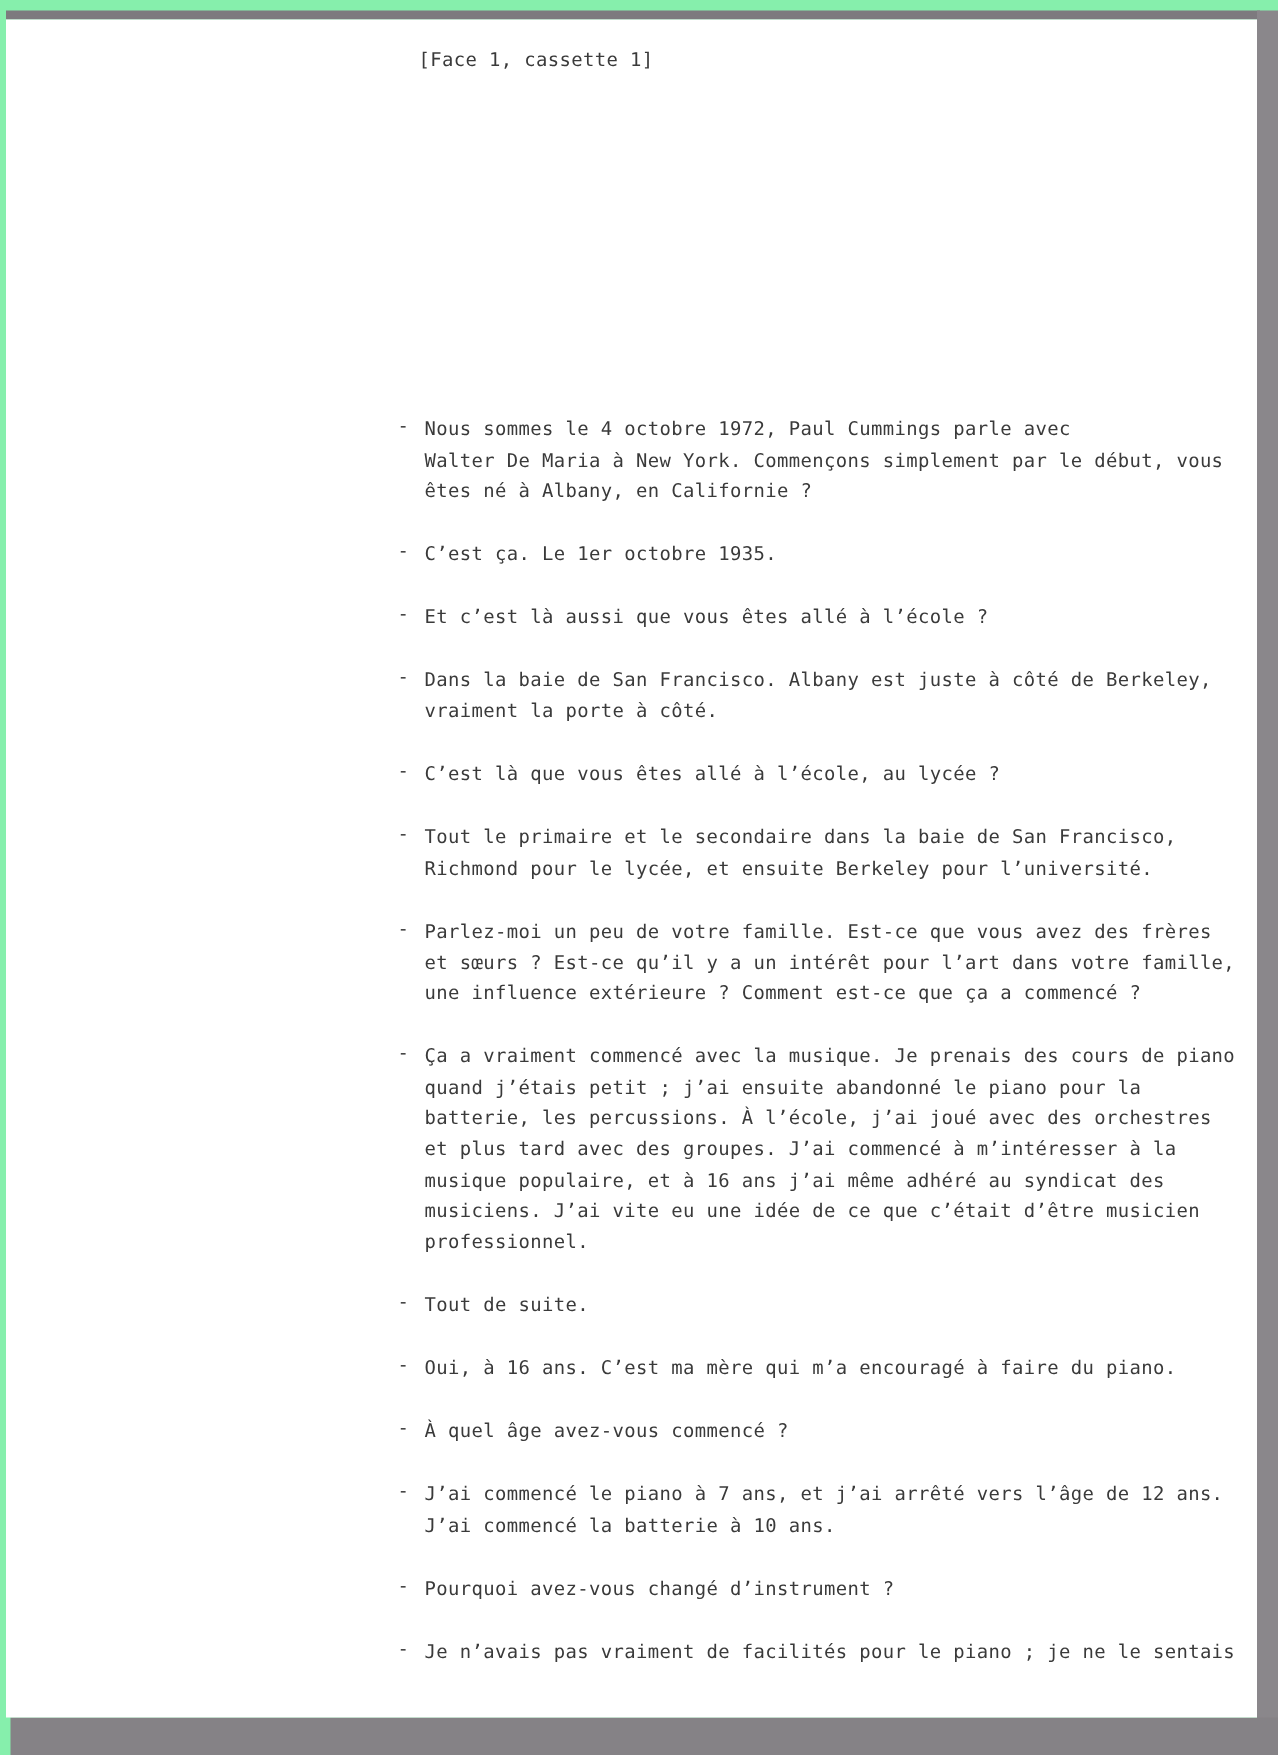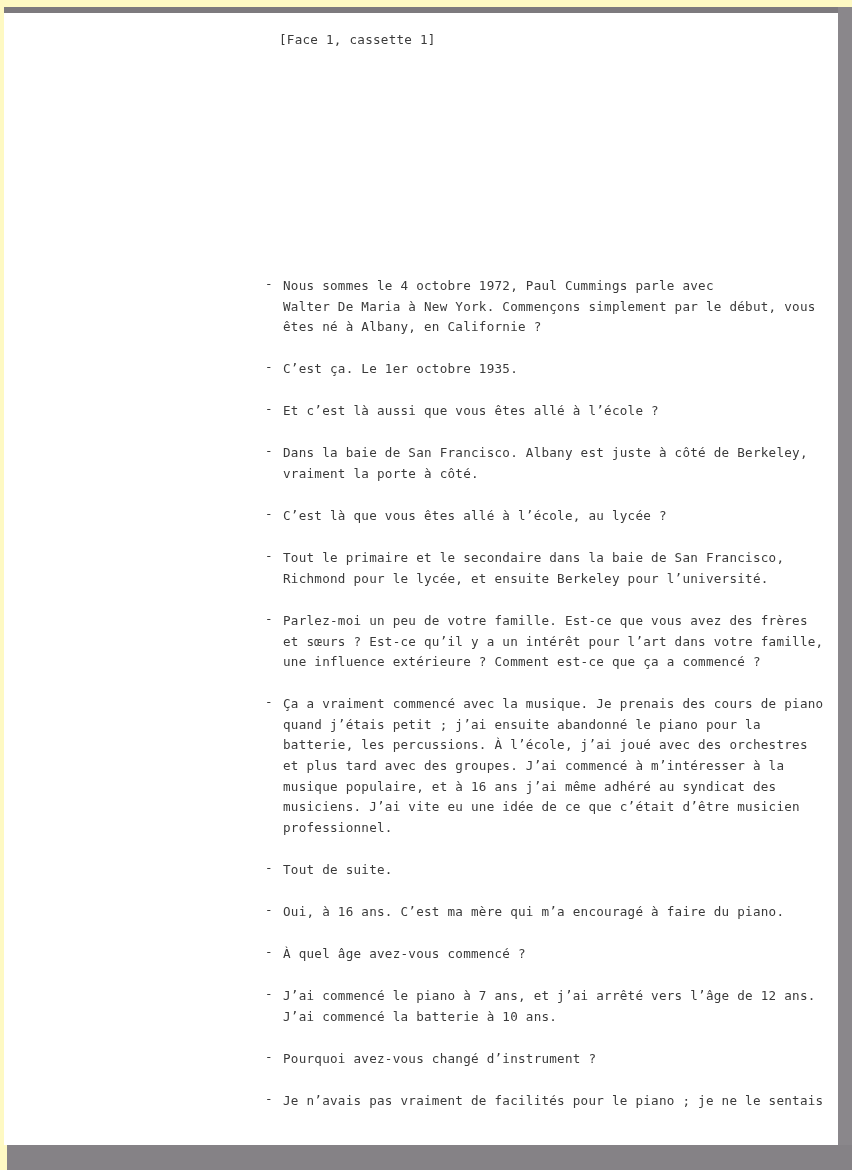--- a/index.html
+++ b/index.html
@@ -7,21 +7,21 @@
       padding: 0;
       width: 852px;
       height: 1170px;
       background: #ffffff;
       overflow: hidden;
     }
     .scan {
       position: relative;
       width: 852px;
       height: 1170px;
-      background: #fef9c3;
+      background: #86efac;
     }
     .frame-top {
       position: absolute;
       left: 4px; top: 7px;
       width: 836px; height: 6px;
       background: #7d7a7e;
     }
     .frame-right {
       position: absolute;
       left: 838px; top: 7px;

